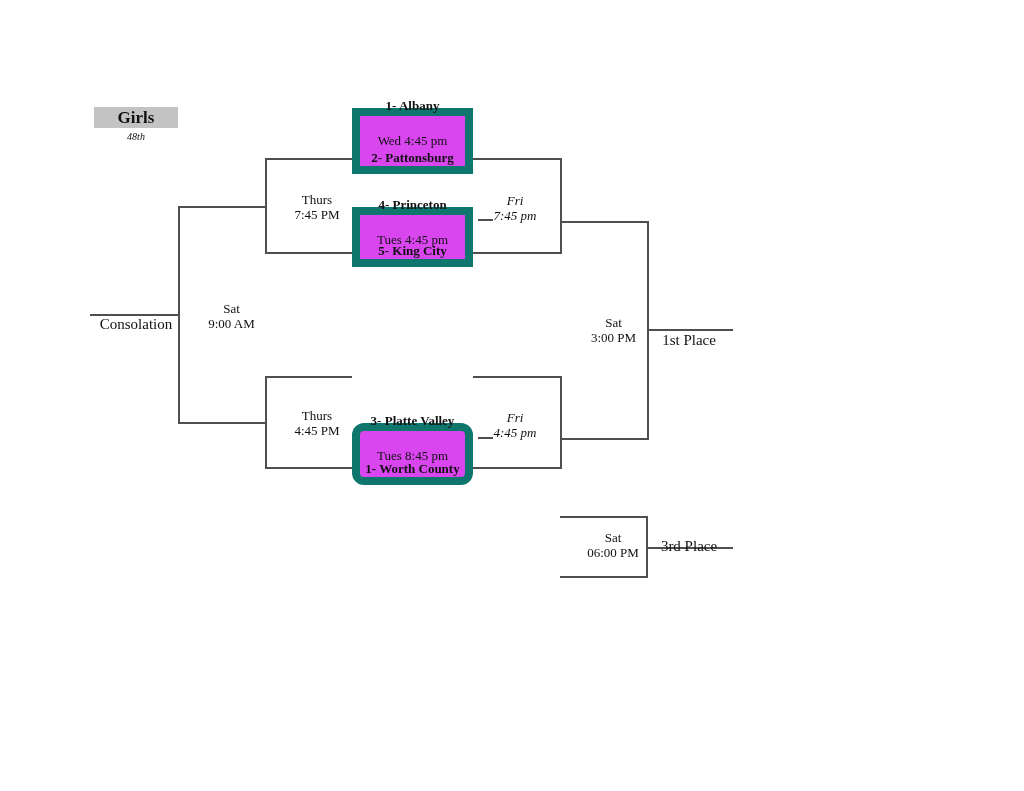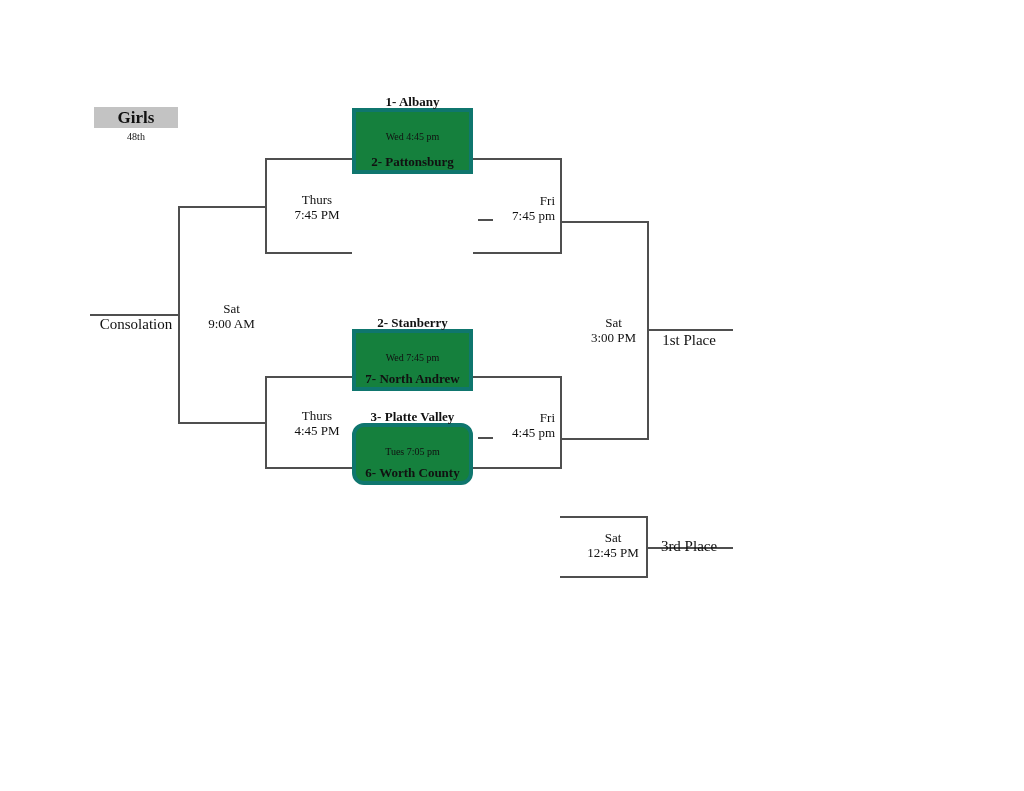--- a/index.html
+++ b/index.html
@@ -14,72 +14,72 @@
   .hline{position:absolute;height:2px;background:#4f4f4f;}
   .vline{position:absolute;width:2px;background:#4f4f4f;}
   .dash{position:absolute;width:15px;height:2px;background:#4f4f4f;}
   .title-box{
     position:absolute;left:94px;top:107px;width:84px;height:21px;
     background:#c3c3c3;text-align:center;font-weight:bold;
     font-size:17px;line-height:21px;
   }
   .edition{
     position:absolute;left:94px;top:131px;width:84px;
-    text-align:center;font-size:10px;
+    text-align:center;font-style:italic;font-size:10px;
   }
   .game-box{
-    position:absolute;width:121px;background:#15803d;
-    border:4px solid #0f766e;box-sizing:border-box;
+    position:absolute;width:121px;background:#d946ef;
+    border:8px solid #0f766e;box-sizing:border-box;
   }
   .team-top{
     position:absolute;left:-10px;right:-10px;top:-17px;
     text-align:center;font-weight:bold;font-size:13px;line-height:14px;
   }
   .game-time{
     position:absolute;left:0;right:0;top:18px;
-    text-align:center;font-size:10px;line-height:14px;
+    text-align:center;font-size:13px;line-height:14px;
   }
   .team-bottom{
     position:absolute;left:-6px;right:-6px;bottom:1px;
     text-align:center;font-weight:bold;font-size:13px;line-height:14px;
   }
   .slot-label{
     position:absolute;font-size:13px;line-height:15px;text-align:center;
   }
-  .slot-label.right{text-align:right;}
+  .slot-label.right{font-style:italic;}
   .slot-label span{display:block;padding-left:20px;}
   .result-label{
     position:absolute;font-size:15px;line-height:14px;text-align:center;
   }
 </style>
 </head>
 <body>
 
 <div class="canvas">
 
   <div class="title-box">Girls</div>
   <div class="edition">48th</div>
 
   <div class="game-box" style="left:352px;top:108px;height:66px;">
     <div class="team-top">1- Albany</div>
     <div class="game-time">Wed 4:45 pm</div>
     <div class="team-bottom">2- Pattonsburg</div>
   </div>
 
+  <div class="game-box" style="left:352px;top:207px;height:60px;">
+    <div class="team-top">4- Princeton</div>
+    <div class="game-time">Tues 4:45 pm</div>
+    <div class="team-bottom">5- King City</div>
+  </div>
 
-  <div class="game-box" style="left:352px;top:329px;height:62px;">
-    <div class="team-top">2- Stanberry</div>
-    <div class="game-time">Wed 7:45 pm</div>
-    <div class="team-bottom">7- North Andrew</div>
-  </div>
 
   <div class="game-box" style="left:352px;top:423px;height:62px;border-radius:12px;">
     <div class="team-top">3- Platte Valley</div>
-    <div class="game-time">Tues 7:05 pm</div>
-    <div class="team-bottom">6- Worth County</div>
+    <div class="game-time">Tues 8:45 pm</div>
+    <div class="team-bottom">1- Worth County</div>
   </div>
 
   <div class="hline" style="left:265px;top:158px;width:87px;"></div>
   <div class="hline" style="left:265px;top:252px;width:87px;"></div>
   <div class="hline" style="left:265px;top:376px;width:87px;"></div>
   <div class="hline" style="left:265px;top:467px;width:87px;"></div>
 
   <div class="vline" style="left:265px;top:158px;height:96px;"></div>
   <div class="vline" style="left:265px;top:376px;height:93px;"></div>
   <div class="hline" style="left:178px;top:206px;width:89px;"></div>
@@ -134,20 +134,20 @@
     <span>9:00 AM</span>
   </div>
 
   <div class="slot-label" style="left:561px;top:315px;width:85px;">
     <span>Sat</span>
     <span>3:00 PM</span>
   </div>
 
   <div class="slot-label" style="left:560px;top:530px;width:86px;">
     <span>Sat</span>
-    <span>12:45 PM</span>
+    <span>06:00 PM</span>
   </div>
 
   <div class="result-label" style="left:90px;top:317px;width:92px;">Consolation</div>
   <div class="result-label" style="left:646px;top:333px;width:86px;">1st Place</div>
   <div class="result-label" style="left:646px;top:539px;width:86px;">3rd Place</div>
 
 </div>
 
 </body></html>

